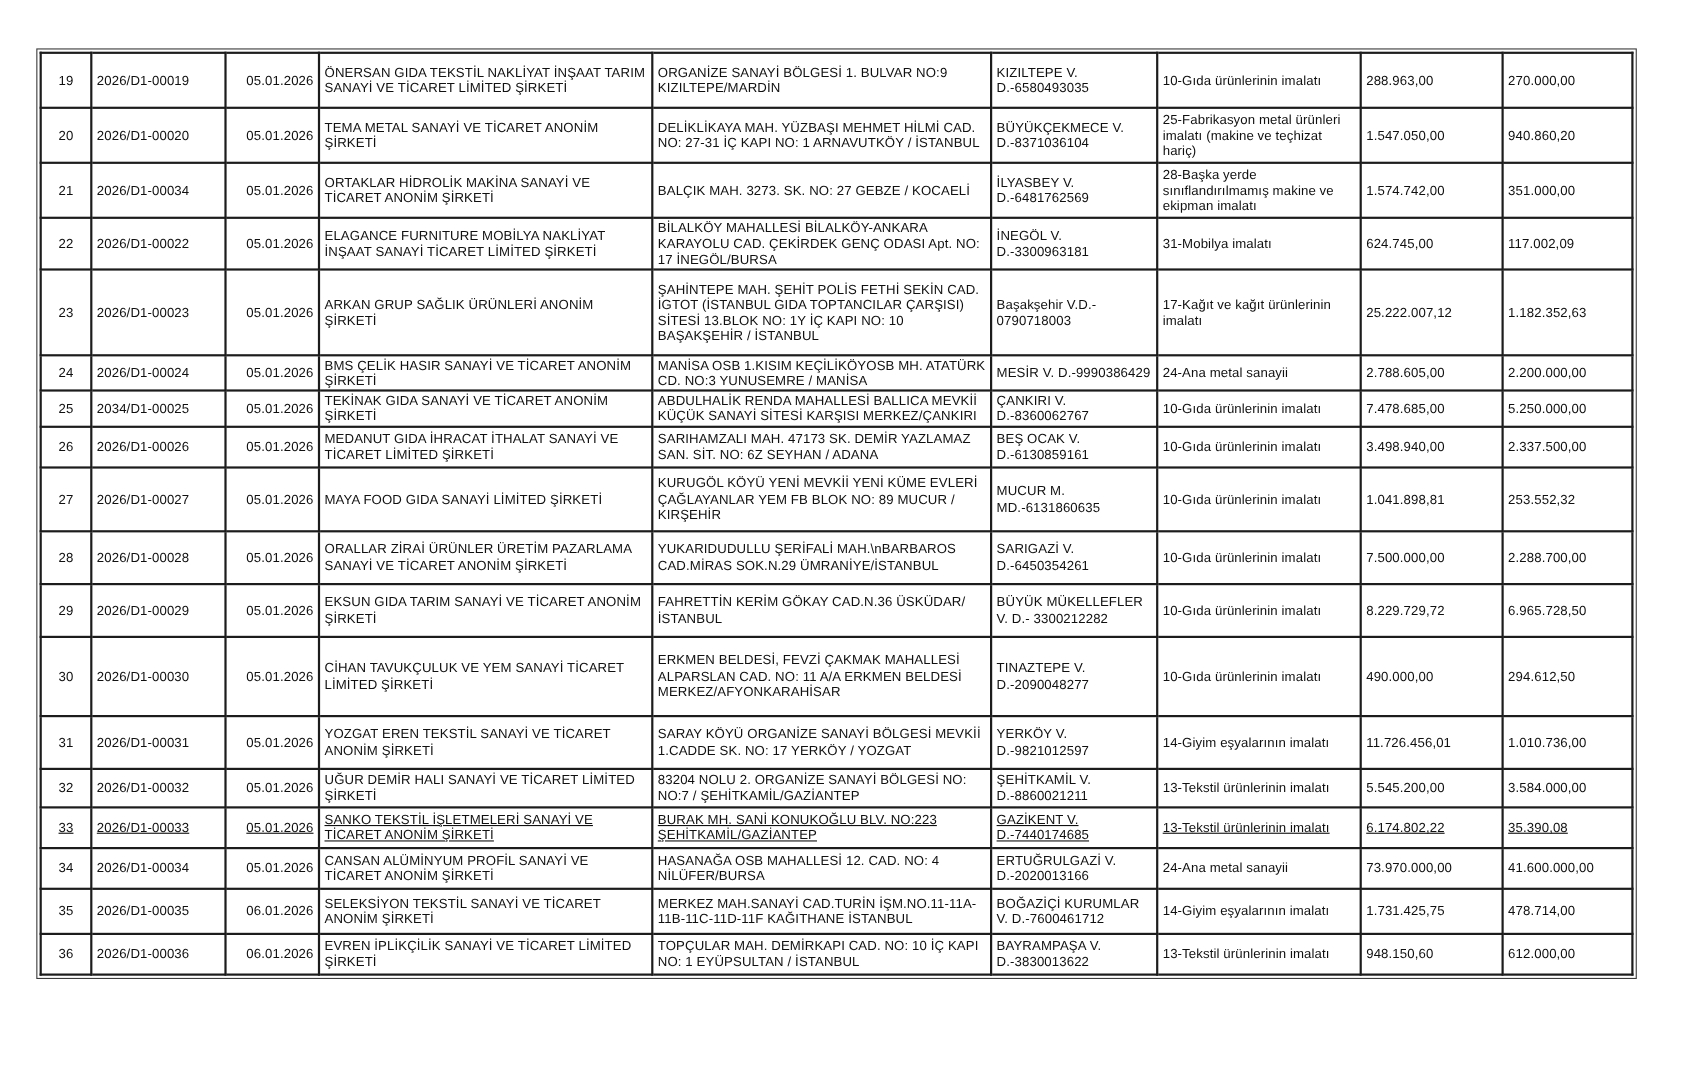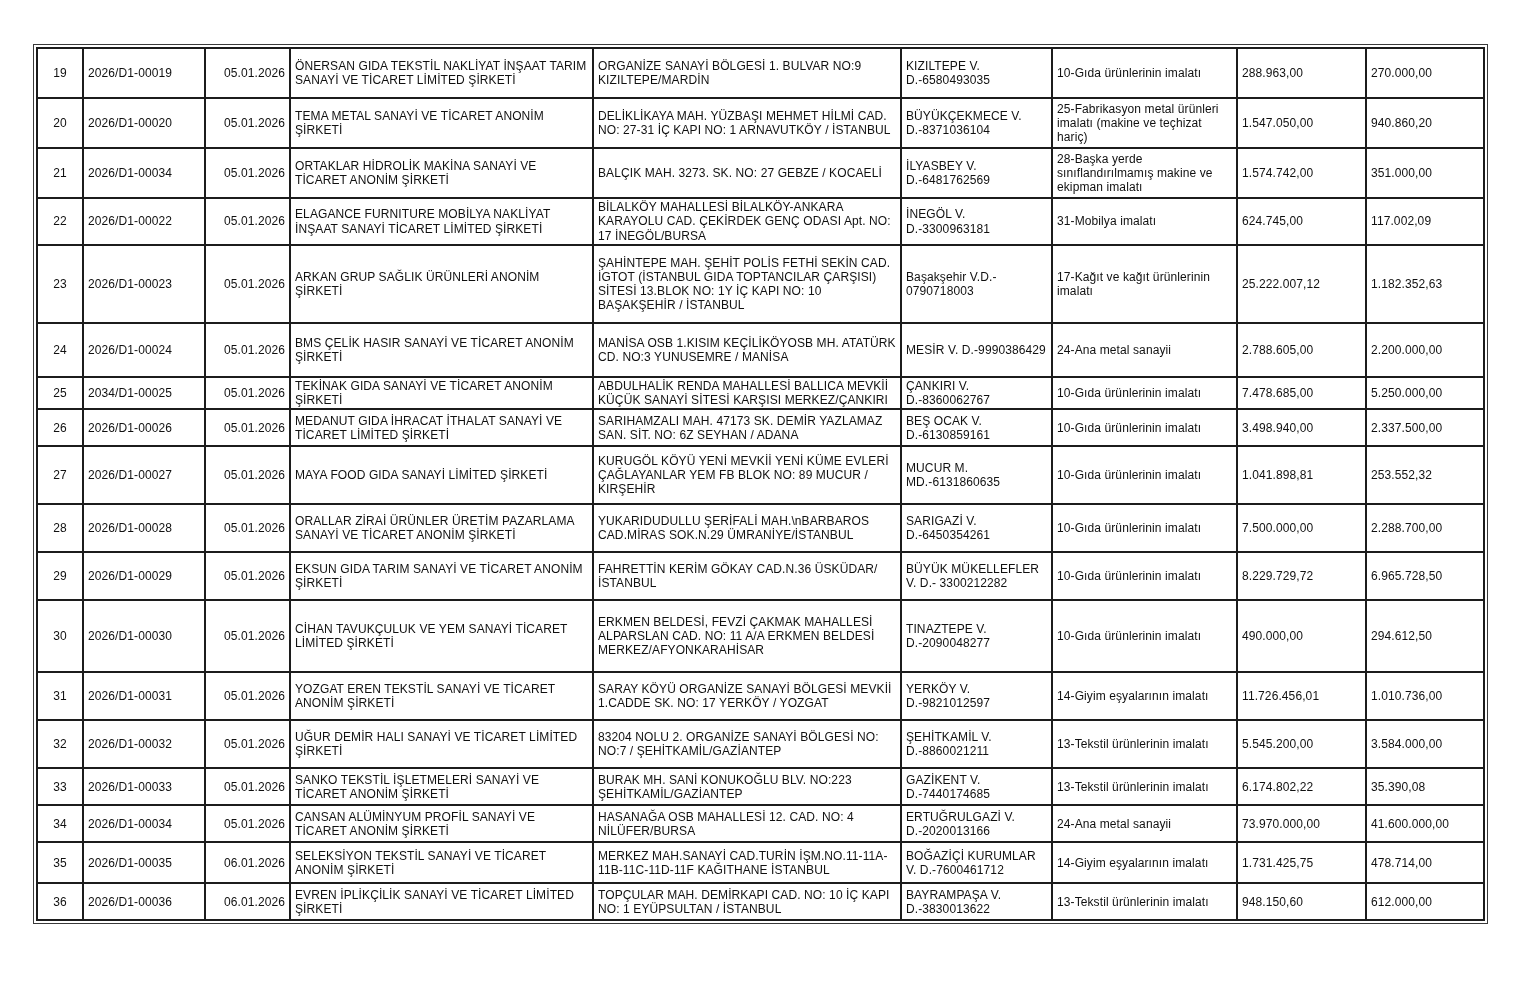--- a/index.html
+++ b/index.html
@@ -101,21 +101,21 @@
           <td class="c-no">23</td>
           <td class="c-doc">2026/D1-00023</td>
           <td class="c-date">05.01.2026</td>
           <td class="c-company">ARKAN GRUP SAĞLIK ÜRÜNLERİ ANONİM ŞİRKETİ</td>
           <td class="c-address">ŞAHİNTEPE MAH. ŞEHİT POLİS FETHİ SEKİN CAD. İGTOT (İSTANBUL GIDA TOPTANCILAR ÇARŞISI) SİTESİ 13.BLOK NO: 1Y  İÇ KAPI NO: 10 BAŞAKŞEHİR / İSTANBUL</td>
           <td class="c-tax">Başakşehir V.D.- 0790718003</td>
           <td class="c-activity">17-Kağıt ve kağıt ürünlerinin imalatı</td>
           <td class="c-amt1">25.222.007,12</td>
           <td class="c-amt2">1.182.352,63</td>
         </tr>
-        <tr style="height: 54px;">
+        <tr style="height: 32px;">
           <td class="c-no">24</td>
           <td class="c-doc">2026/D1-00024</td>
           <td class="c-date">05.01.2026</td>
           <td class="c-company">BMS ÇELİK HASIR SANAYİ VE TİCARET ANONİM ŞİRKETİ</td>
           <td class="c-address">MANİSA OSB 1.KISIM KEÇİLİKÖYOSB MH. ATATÜRK CD. NO:3 YUNUSEMRE / MANİSA</td>
           <td class="c-tax">MESİR V. D.-9990386429</td>
           <td class="c-activity">24-Ana metal sanayii</td>
           <td class="c-amt1">2.788.605,00</td>
           <td class="c-amt2">2.200.000,00</td>
         </tr>
@@ -189,32 +189,32 @@
           <td class="c-no">31</td>
           <td class="c-doc">2026/D1-00031</td>
           <td class="c-date">05.01.2026</td>
           <td class="c-company">YOZGAT EREN TEKSTİL SANAYİ VE TİCARET ANONİM ŞİRKETİ</td>
           <td class="c-address">SARAY KÖYÜ ORGANİZE SANAYİ BÖLGESİ MEVKİİ 1.CADDE SK.  NO: 17 YERKÖY / YOZGAT</td>
           <td class="c-tax">YERKÖY V. D.-9821012597</td>
           <td class="c-activity">14-Giyim eşyalarının imalatı</td>
           <td class="c-amt1">11.726.456,01</td>
           <td class="c-amt2">1.010.736,00</td>
         </tr>
-        <tr style="height: 48px;">
+        <tr style="height: 35px;">
           <td class="c-no">32</td>
           <td class="c-doc">2026/D1-00032</td>
           <td class="c-date">05.01.2026</td>
           <td class="c-company">UĞUR DEMİR HALI SANAYİ VE TİCARET LİMİTED ŞİRKETİ</td>
           <td class="c-address"> 83204 NOLU 2. ORGANİZE SANAYİ BÖLGESİ NO: NO:7 / ŞEHİTKAMİL/GAZİANTEP</td>
           <td class="c-tax">ŞEHİTKAMİL V. D.-8860021211</td>
           <td class="c-activity">13-Tekstil ürünlerinin imalatı</td>
           <td class="c-amt1">5.545.200,00</td>
           <td class="c-amt2">3.584.000,00</td>
         </tr>
-        <tr style="height: 37px;">
+        <tr style="height: 37px; text-decoration: underline;">
           <td class="c-no">33</td>
           <td class="c-doc">2026/D1-00033</td>
           <td class="c-date">05.01.2026</td>
           <td class="c-company">SANKO TEKSTİL İŞLETMELERİ SANAYİ VE TİCARET ANONİM ŞİRKETİ</td>
           <td class="c-address">BURAK MH. SANİ KONUKOĞLU BLV. NO:223 ŞEHİTKAMİL/GAZİANTEP</td>
           <td class="c-tax">GAZİKENT V. D.-7440174685</td>
           <td class="c-activity">13-Tekstil ürünlerinin imalatı</td>
           <td class="c-amt1">6.174.802,22</td>
           <td class="c-amt2">35.390,08</td>
         </tr>

